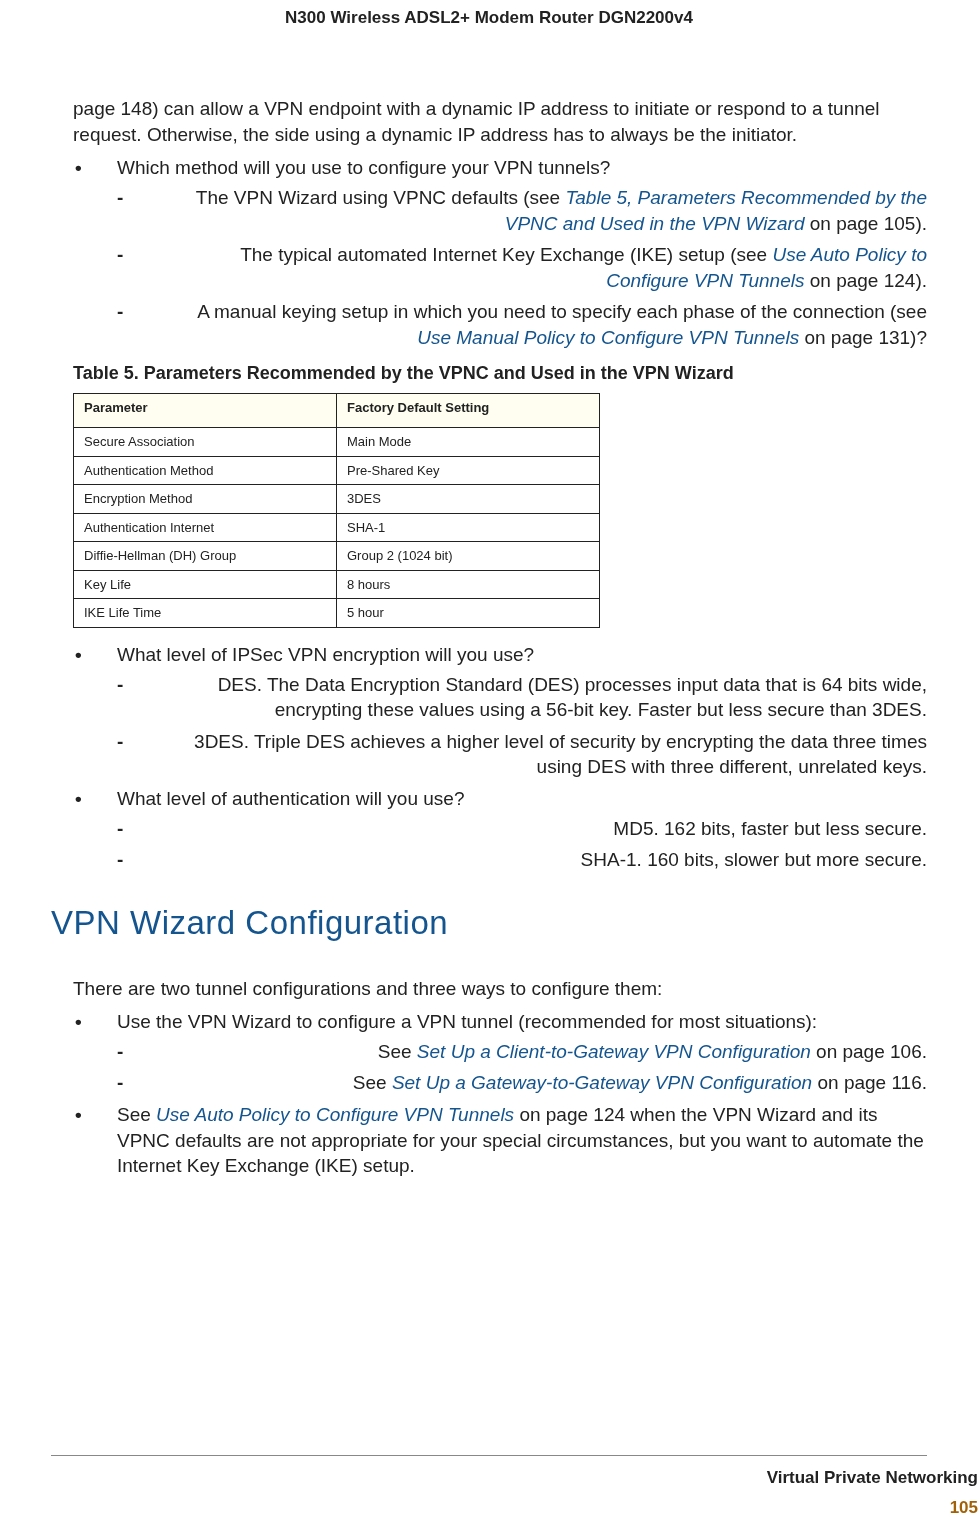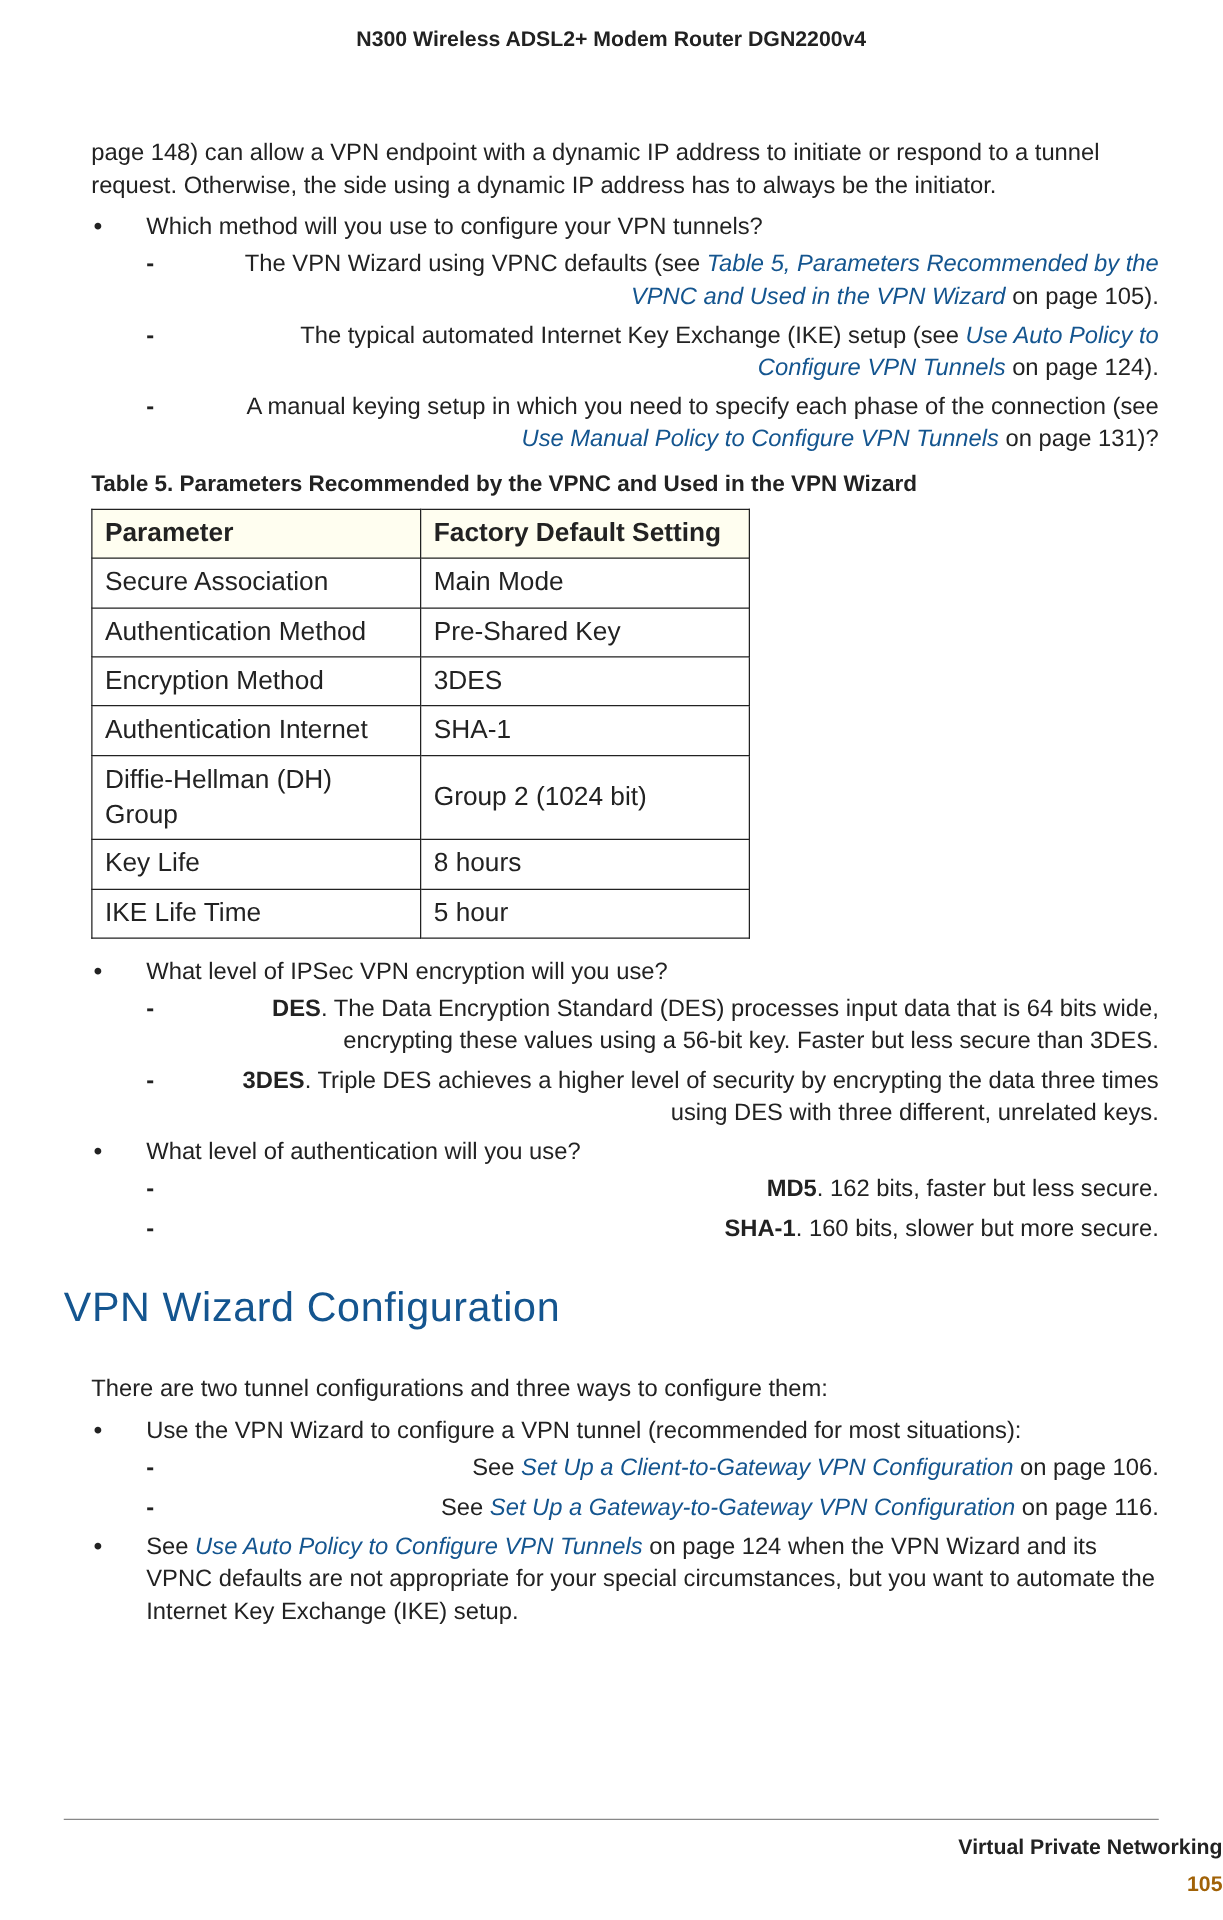--- a/index.html
+++ b/index.html
@@ -6,21 +6,21 @@
     margin: 0;
     padding: 0;
     font-family: Arial, Helvetica, sans-serif;
     background: #fff;
     color: #1f1f1f;
   }
   .page {
     width: 978px;
     min-height: 1536px;
     box-sizing: border-box;
-    padding: 22px 51px 30px 51px;
+    padding: 8px 51px 30px 51px;
     position: relative;
   }
   .header-title {
     text-align: center;
     font-size: 17px;
     font-weight: bold;
     color: #222;
   }
   .body-text {
     font-size: 19px;
@@ -71,37 +71,37 @@
     top: 0;
     font-weight: bold;
     font-size: 19px;
     color: #222;
   }
   .link {
     color: #14558f;
     font-style: italic;
   }
   .bold {
-    font-weight: bold;
+    font-weight: normal;
     margin-left: 23px;
   }
   .table-caption {
     font-size: 18px;
     font-weight: bold;
     margin: 10px 0 8px 0;
   }
   table {
     border-collapse: collapse;
     margin: 0 0 14px 0;
   }
   table th, table td {
     border: 1px solid #222;
     padding: 5px 10px;
     text-align: left;
-    font-size: 21px;
+    font-size: 13px;
     vertical-align: middle;
   }
   table th {
     background: #fffef0;
     font-weight: bold;
   }
   table .col1 { width: 242px; }
   table .col2 { width: 242px; }
   table thead tr { height: 34px; }
   table thead th { vertical-align: top; }

